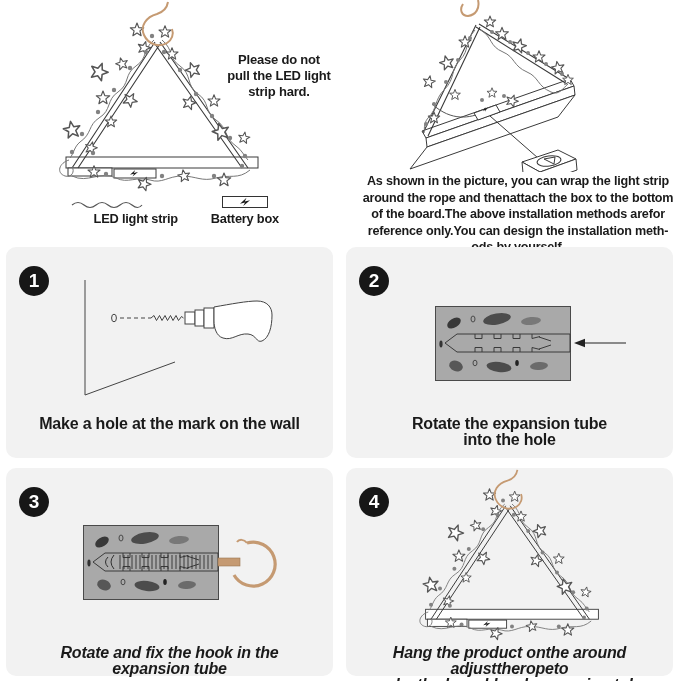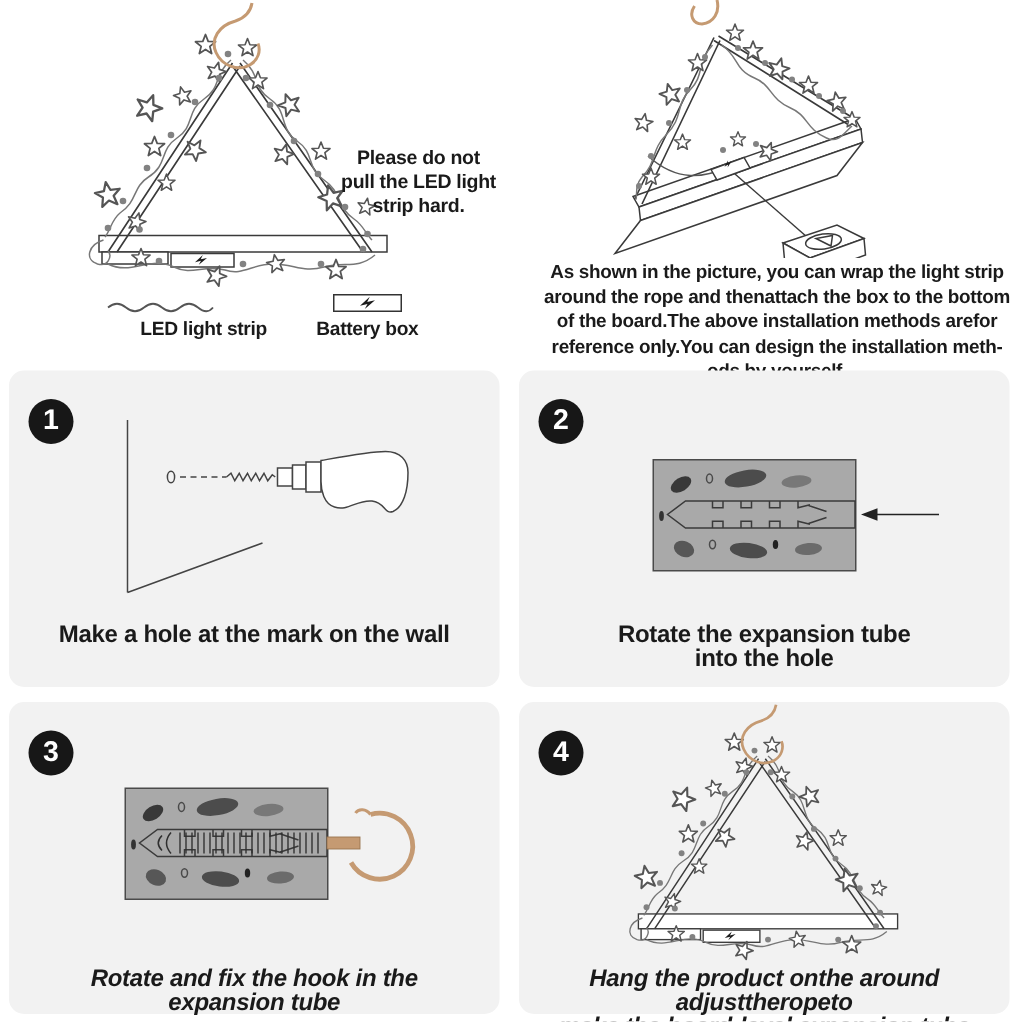--- a/index.html
+++ b/index.html
@@ -2,21 +2,21 @@
 <html><head>
 <meta charset="utf-8">
 <style>
   html,body{margin:0;padding:0;background:#fff;}
   .sheet{
     position:relative;width:679px;height:681px;background:#fff;
     font-family:"Liberation Sans",sans-serif;color:#1a1a1a;overflow:hidden;
   }
   .abs{position:absolute;}
   .btxt{font-weight:bold;letter-spacing:-0.2px;white-space:pre-line;}
-  .warning{left:222px;top:52px;width:114px;text-align:center;font-size:13px;line-height:16px;margin-top:45px;}
+  .warning{left:222px;top:52px;width:114px;text-align:center;font-size:13px;line-height:16px;}
   .desc{left:357px;top:173px;width:322px;text-align:center;font-size:12.6px;line-height:16.6px;}
   .legend-label{top:211px;text-align:right;font-size:12.8px;line-height:15px;}
   .panel{
     position:absolute;width:327px;background:#f2f2f2;border-radius:10px;
   }
   .p1{left:6px;top:247px;height:211px;}
   .p2{left:346px;top:247px;height:211px;}
   .p3{left:6px;top:468px;height:208px;}
   .p4{left:346px;top:468px;height:208px;}
   .badge{

